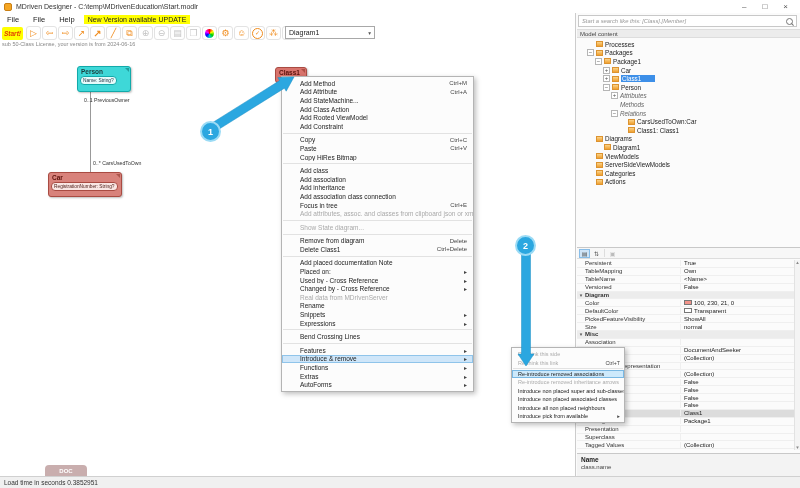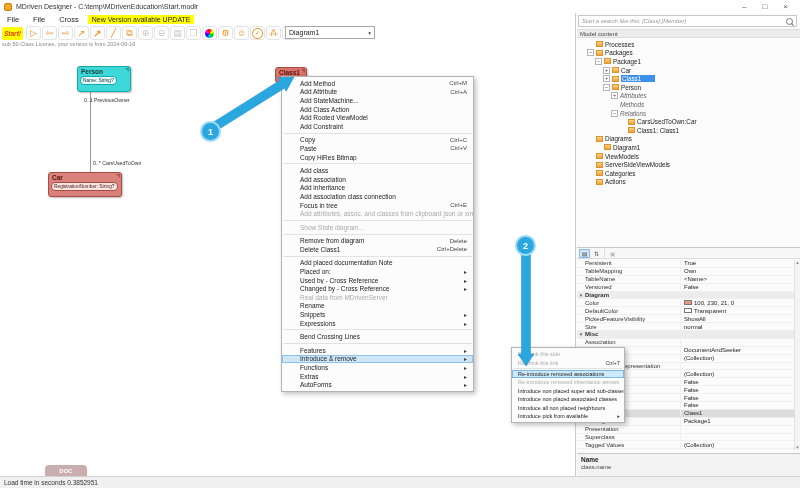--- a/index.html
+++ b/index.html
@@ -113,21 +113,21 @@
       <span class="win-btn">□</span>
       <span class="win-btn">×</span>
     </div>
 </div>
 
 <div class="menubar">
   <div style="display:flex">
 
   <span class="menubar-item">File</span>
       <span class="menubar-item">File</span>
-      <span class="menubar-item">Cross</span>
+      <span class="menubar-item">Help</span>
     </div>
   <span class="update-notice">New Version available UPDATE</span>
 </div>
 
 <div class="toolbar">
   <span class="start-btn">Start!</span>
   <div style="display:flex;gap:1px">
 
   <span class="tbtn">
         <span class="tglyph">▷</span>

